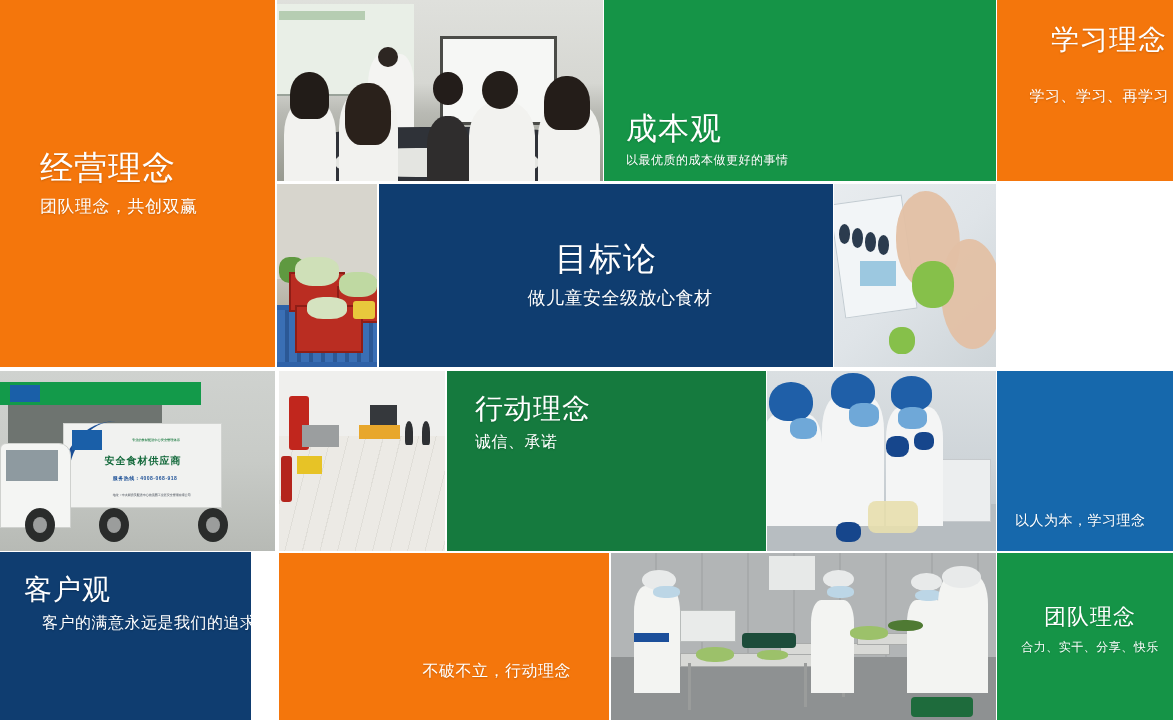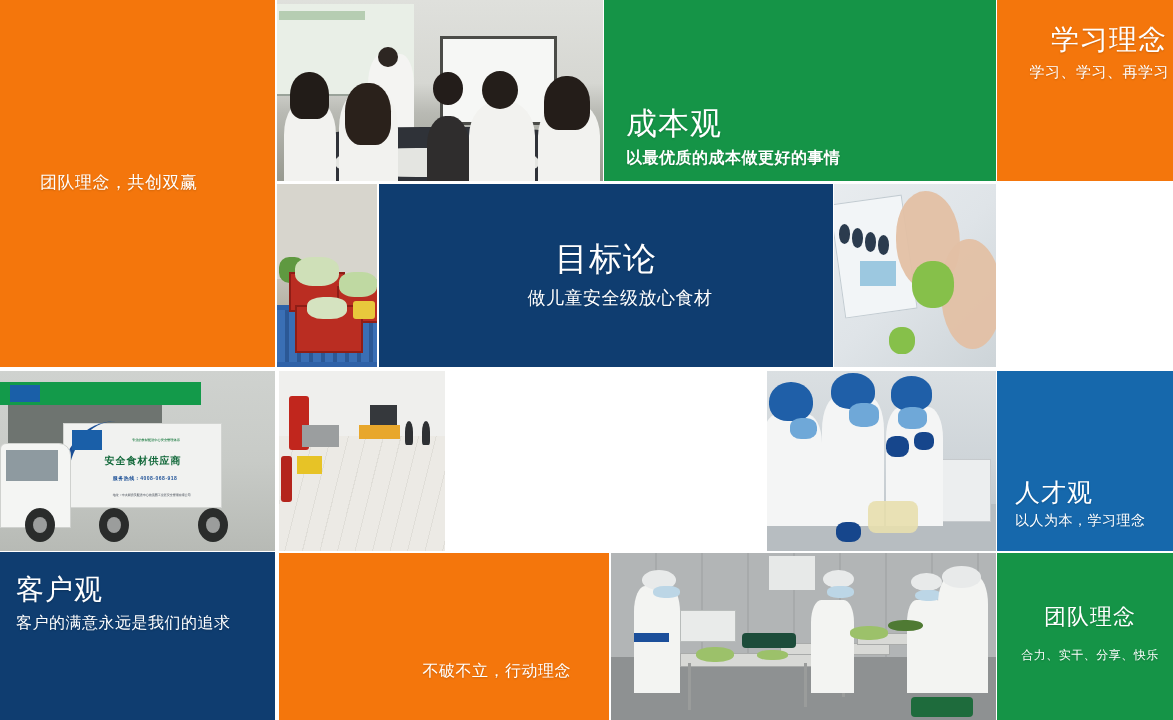--- a/index.html
+++ b/index.html
@@ -47,23 +47,23 @@
 
   
   #tile-business      { left:0;    top:0;   width:275px; height:367px; background:#f4760c; padding-left:40px; }
   #tile-business .title    { font-size: 33px; margin-bottom: 10px; }
   #tile-business .subtitle { font-size: 17px; }
 
   #tile-meeting-photo { left:277px; top:0;   width:326px; height:181px; }
 
   #tile-cost          { left:604px; top:0;   width:392px; height:181px; background:#159447; padding-left:22px; justify-content:flex-end; padding-bottom:14px;}
   #tile-cost .title    { font-size: 31px; margin-bottom: 6px; }
-  #tile-cost .subtitle { font-size: 16px; font-weight: bold; }
-
-  #tile-learning      { left:997px; top:0;   width:176px; height:181px; background:#f4760c; padding-left:8px; justify-content:flex-start; padding-top:24px;}
+  #tile-cost .subtitle { font-size: 12px; }
+
+  #tile-learning      { left:997px; top:0;   width:176px; height:181px; background:#f4760c; padding-left:8px; justify-content:flex-start; padding-top:24px;gap:24px;}
   #tile-learning .title    { font-size: 28px; margin-bottom: 8px; text-align:right; padding-right:6px;}
   #tile-learning .subtitle { font-size: 15px; text-align:right; padding-right:4px;}
 
   #tile-crates-photo  { left:277px; top:184px; width:100px; height:183px; }
 
   #tile-goal          { left:379px; top:184px; width:454px; height:183px; background:#0f3d70; align-items:center; }
   #tile-goal .title    { font-size: 33px; margin-bottom: 10px; }
   #tile-goal .subtitle { font-size: 18px; margin-left: 28px; }
 
   #tile-lab-photo     { left:834px; top:184px; width:162px; height:183px; }
@@ -74,32 +74,32 @@
   #tile-action        { left:447px; top:371px; width:319px; height:180px; background:#157a3e; padding-left:28px; justify-content:flex-start; padding-top:22px;}
   #tile-action .title    { font-size: 28px; margin-bottom: 8px; }
   #tile-action .subtitle { font-size: 16px; }
 
   #tile-inspect-photo { left:767px; top:371px; width:229px; height:180px; }
 
   #tile-talent        { left:997px; top:371px; width:176px; height:180px; background:#1668ac; padding-left:18px; justify-content:flex-end; padding-bottom:22px;}
   #tile-talent .title    { font-size: 25px; margin-bottom: 6px; }
   #tile-talent .subtitle { font-size: 14px; }
 
-  #tile-customer      { left:0;    top:552px; width:275px; height:168px; background:#0f3d70; padding-left:16px; justify-content:flex-start; padding-top:22px;}
+  #tile-customer      { left:0;    top:552px; width:251px; height:168px; background:#0f3d70; padding-left:24px; justify-content:flex-start; padding-top:22px;}
   #tile-customer .title    { font-size: 28px; margin-bottom: 8px; }
-  #tile-customer .subtitle { font-size: 16px; }
+  #tile-customer .subtitle { font-size: 16px; margin-left: 18px; }
 
   #tile-innovation    { left:279px; top:553px; width:330px; height:167px; background:#f4760c; padding-right:38px; align-items:flex-end; justify-content:flex-end; padding-bottom:40px;}
   #tile-innovation .title    { font-size: 28px; margin-bottom: 8px; }
   #tile-innovation .subtitle { font-size: 16px; }
 
   #tile-kitchen-photo { left:611px; top:553px; width:385px; height:167px; }
 
   #tile-team          { left:997px; top:553px; width:176px; height:167px; background:#159447; padding-left:10px; justify-content:flex-start; padding-top:52px;}
-  #tile-team .title    { font-size: 22px; margin-bottom: 18px; text-align:center;}
+  #tile-team .title    { font-size: 22px; margin-bottom: 10px; text-align:center;}
   #tile-team .subtitle { font-size: 12px; text-align:center;}
 
   
   .photo { position:relative; width:100%; height:100%; }
 
   
   .ph-meeting { background:linear-gradient(180deg,#dfe0dc 0%,#d6d7d2 46%,#b9bab4 62%,#97998f 100%); }
   .ph-meeting .screen { position:absolute; left:-2%; top:2%; width:44%; height:50%; background:#e9efe7; border-bottom:2px solid #9aa39a; }
   .ph-meeting .screen:after { content:""; position:absolute; left:6%; top:8%; width:60%; height:10%; background:#b6cdb2; }
   .ph-meeting .board { position:absolute; left:50%; top:20%; width:34%; height:46%; background:#f6f7f5; border:3px solid #4b4c48; }
@@ -179,20 +179,21 @@
   .ph-kitchen .veg{ position:absolute; background:#9cc16a; border-radius:45%; }
   .ph-kitchen .bin{ position:absolute; background:#1e6b3c; border-radius:4px; }
   .ph-kitchen .hood{ position:absolute; left:41%; top:2%; width:12%; height:20%; background:#e7e9e8; }
 </style>
 </head>
 <body>
 
 <div id="board">
 
   <div class="tile txt-tile" id="tile-business">
+    <div class="title">经营理念</div>
     <div class="subtitle">团队理念，共创双赢</div>
   </div>
 
   <div class="tile" id="tile-meeting-photo">
     <div class="photo ph-meeting">
       <div class="screen"></div>
       <div class="board"></div>
       <div class="p stand" style="background:#f4f4f2;"></div>
       <div class="h" style="left:31%; top:26%; width:6%; height:11%; background:#2d2622;"></div>
       <div class="table"></div>
@@ -285,20 +286,24 @@
       <div class="red2"></div>
       <div class="bench"></div>
       <div class="yellow"></div>
       <div class="panel"></div>
       <div class="boxes"></div>
       <div class="cone" style="left:76%;"></div>
       <div class="cone" style="left:86%;"></div>
     </div>
   </div>
 
+  <div class="tile txt-tile" id="tile-action">
+    <div class="title">行动理念</div>
+    <div class="subtitle">诚信、承诺</div>
+  </div>
 
   <div class="tile" id="tile-inspect-photo">
     <div class="photo ph-inspect">
       <div class="bench"></div>
       <div class="machine"></div>
       <div class="worker" style="left:-2%; width:26%; height:62%;"></div>
       <div class="cap" style="left:1%; top:6%; width:19%; height:22%;"></div>
       <div class="mask" style="left:10%; top:26%; width:12%; height:12%;"></div>
       <div class="worker" style="left:24%; width:27%; height:72%;"></div>
       <div class="cap" style="left:28%; top:1%; width:19%; height:20%;"></div>
@@ -307,21 +312,20 @@
       <div class="cap" style="left:54%; top:3%; width:18%; height:19%;"></div>
       <div class="mask" style="left:57%; top:20%; width:13%; height:12%;"></div>
       <div class="glove" style="left:52%; top:36%; width:10%; height:12%;"></div>
       <div class="glove" style="left:64%; top:34%; width:9%; height:10%;"></div>
       <div class="glove" style="left:30%; top:84%; width:11%; height:11%;"></div>
       <div class="sample"></div>
     </div>
   </div>
 
   <div class="tile txt-tile" id="tile-talent">
-    <div class="title">人才观</div>
     <div class="subtitle">以人为本，学习理念</div>
   </div>
 
   <div class="tile txt-tile" id="tile-customer">
     <div class="title">客户观</div>
     <div class="subtitle">客户的满意永远是我们的追求</div>
   </div>
 
   <div class="tile txt-tile" id="tile-innovation">
     <div class="subtitle">不破不立，行动理念</div>

